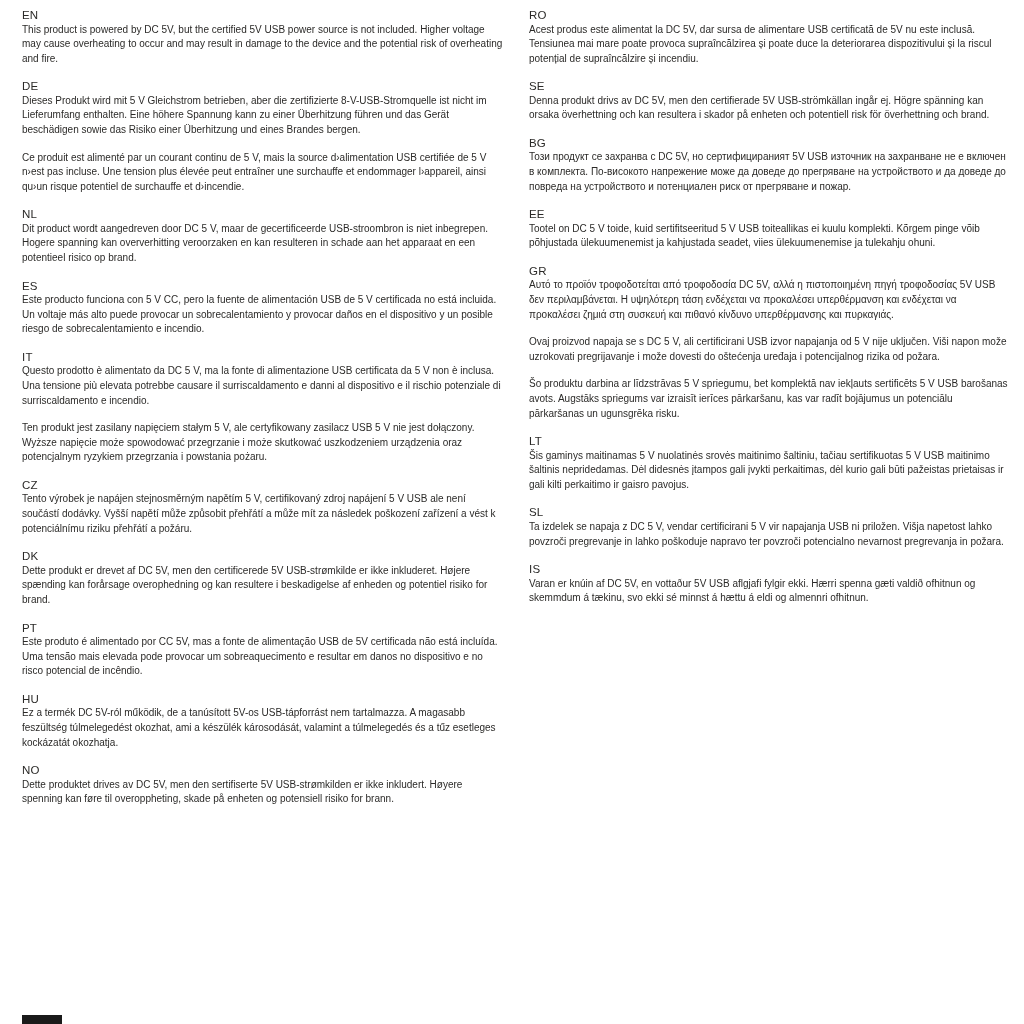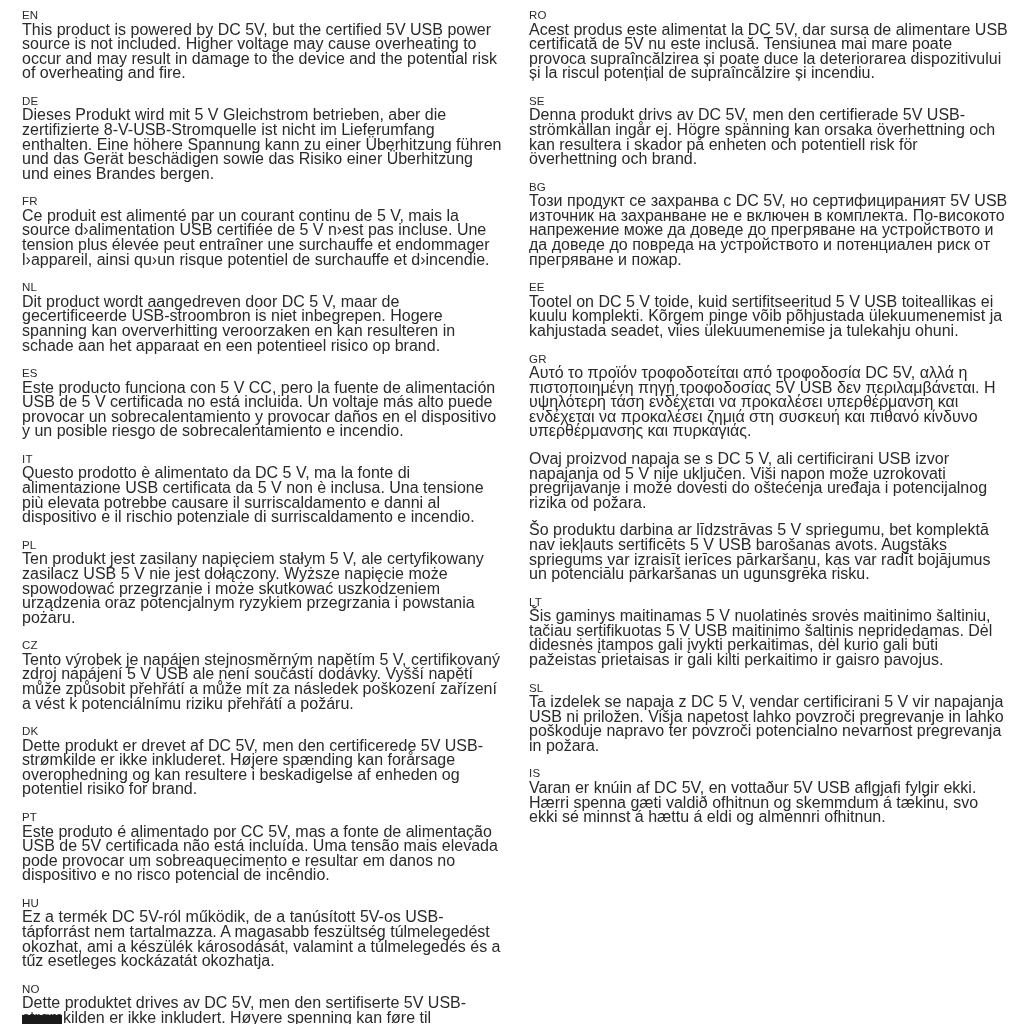--- a/index.html
+++ b/index.html
@@ -31,21 +31,21 @@
   .lang-section {
     margin: 0 0 13px 0;
   }
   .lang-code {
     font-size: 11.5px;
     line-height: 14.5px;
     font-weight: 400;
     letter-spacing: 0.2px;
   }
   .lang-text {
-    font-size: 16px;
+    font-size: 10px;
     line-height: 14.6px;
     font-weight: 400;
     margin: 0;
   }
   .corner-mark {
     position: absolute;
     left: 22px;
     bottom: 0;
     width: 40px;
     height: 9px;
@@ -61,41 +61,39 @@
     <div class="lang-code">EN</div>
     <p class="lang-text">This product is powered by DC 5V, but the certified 5V USB power source is not included. Higher voltage may cause overheating to occur and may result in damage to the device and the potential risk of overheating and fire.</p>
   </div>
 
   <div class="lang-section">
     <div class="lang-code">DE</div>
     <p class="lang-text">Dieses Produkt wird mit 5 V Gleichstrom betrieben, aber die zertifizierte 8-V-USB-Stromquelle ist nicht im Lieferumfang enthalten. Eine höhere Spannung kann zu einer Überhitzung führen und das Gerät beschädigen sowie das Risiko einer Überhitzung und eines Brandes bergen.</p>
   </div>
 
   <div class="lang-section">
-    <div class="lang-code">FR</div>
     <p class="lang-text">Ce produit est alimenté par un courant continu de 5 V, mais la source d›alimentation USB certifiée de 5 V n›est pas incluse. Une tension plus élevée peut entraîner une surchauffe et endommager l›appareil, ainsi qu›un risque potentiel de surchauffe et d›incendie.</p>
   </div>
 
   <div class="lang-section">
     <div class="lang-code">NL</div>
     <p class="lang-text">Dit product wordt aangedreven door DC 5 V, maar de gecertificeerde USB-stroombron is niet inbegrepen. Hogere spanning kan oververhitting veroorzaken en kan resulteren in schade aan het apparaat en een potentieel risico op brand.</p>
   </div>
 
   <div class="lang-section">
     <div class="lang-code">ES</div>
     <p class="lang-text">Este producto funciona con 5 V CC, pero la fuente de alimentación USB de 5 V certificada no está incluida. Un voltaje más alto puede provocar un sobrecalentamiento y provocar daños en el dispositivo y un posible riesgo de sobrecalentamiento e incendio.</p>
   </div>
 
   <div class="lang-section">
     <div class="lang-code">IT</div>
     <p class="lang-text">Questo prodotto è alimentato da DC 5 V, ma la fonte di alimentazione USB certificata da 5 V non è inclusa. Una tensione più elevata potrebbe causare il surriscaldamento e danni al dispositivo e il rischio potenziale di surriscaldamento e incendio.</p>
   </div>
 
   <div class="lang-section">
-    <div class="lang-code">PL</div>
     <p class="lang-text">Ten produkt jest zasilany napięciem stałym 5 V, ale certyfikowany zasilacz USB 5 V nie jest dołączony. Wyższe napięcie może spowodować przegrzanie i może skutkować uszkodzeniem urządzenia oraz potencjalnym ryzykiem przegrzania i powstania pożaru.</p>
   </div>
 
   <div class="lang-section">
     <div class="lang-code">CZ</div>
     <p class="lang-text">Tento výrobek je napájen stejnosměrným napětím 5 V, certifikovaný zdroj napájení 5 V USB ale není součástí dodávky. Vyšší napětí může způsobit přehřátí a může mít za následek poškození zařízení a vést k potenciálnímu riziku přehřátí a požáru.</p>
   </div>
 
   <div class="lang-section">
     <div class="lang-code">DK</div>

